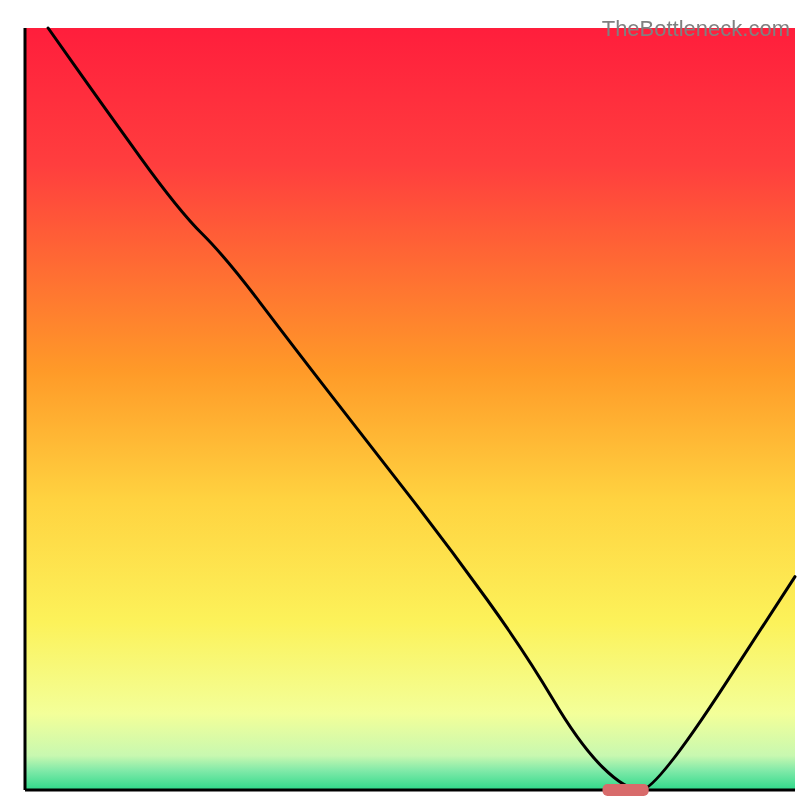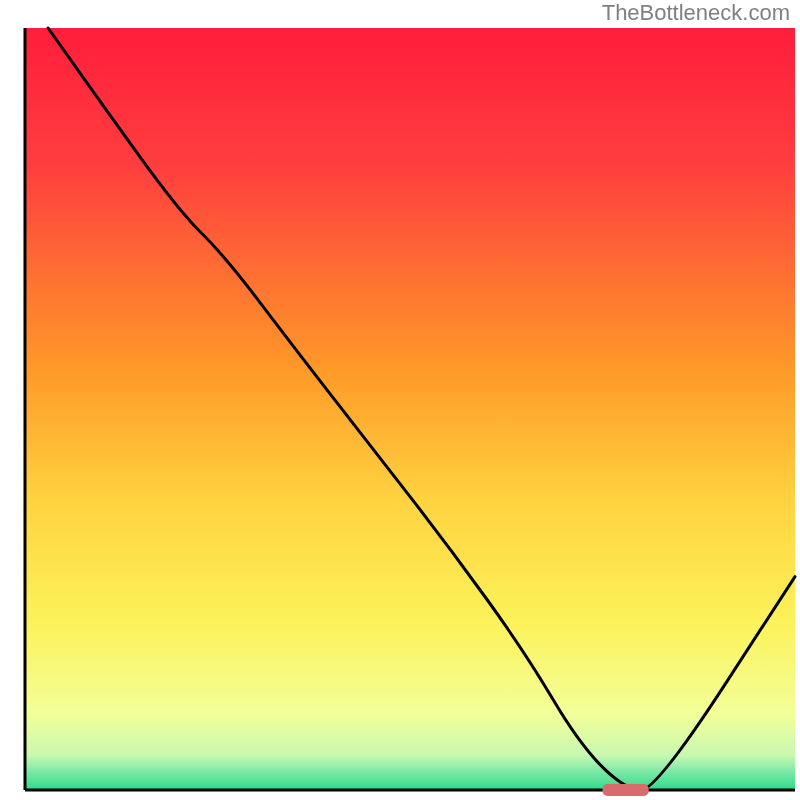--- a/index.html
+++ b/index.html
@@ -11,21 +11,21 @@
     font-family: Arial, Helvetica, sans-serif;
     position: relative;
   }
   .container {
     position: relative;
     width: 800px;
     height: 800px;
   }
   .attribution {
     position: absolute;
-    top: 0;
+    top: 16px;
     right: 10px;
     color: #808080;
     font-size: 22px;
     font-weight: 500;
     z-index: 10;
   }
   svg.chart {
     position: absolute;
     top: 0;
     left: 0;

